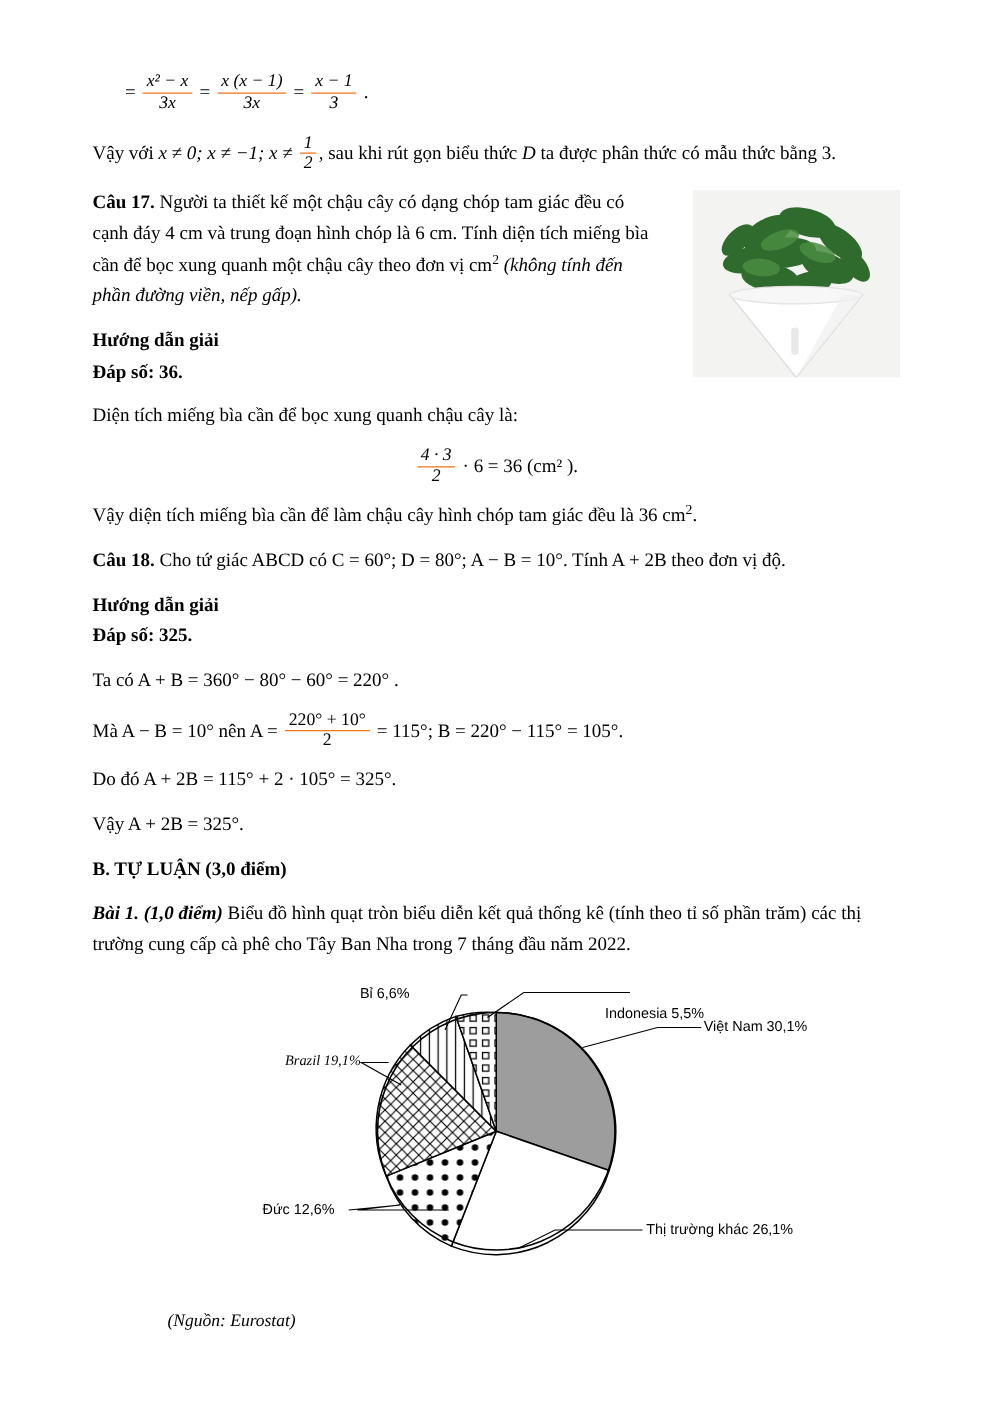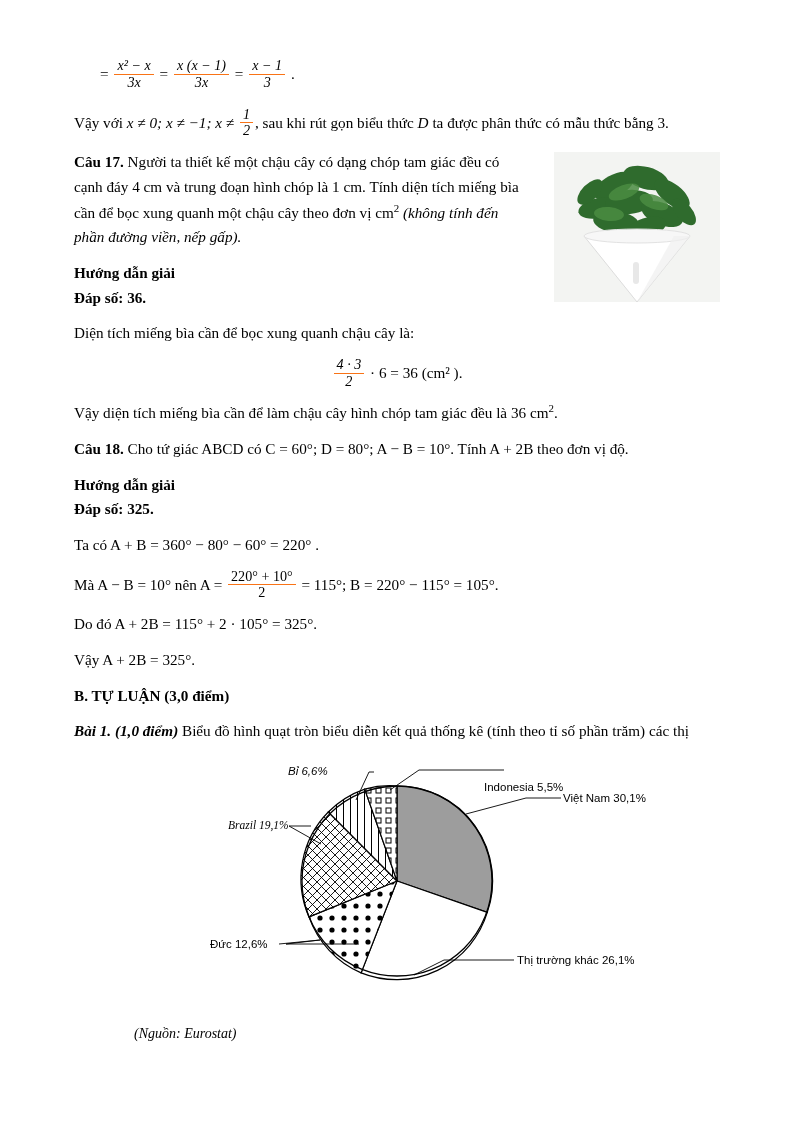--- a/index.html
+++ b/index.html
@@ -161,21 +161,21 @@
         <ellipse cx="83" cy="84" rx="53" ry="7" fill="#f7f7f7" stroke="#e2e2e2" stroke-width="1"></ellipse>
         <path d="M83 150 L136 84 L120 84 Z" fill="#f0f0f0" opacity="0.7"></path>
         <rect x="79" y="110" width="6" height="22" rx="3" fill="#e8e8e8"></rect>
       </svg>
 
       <div class="cau17-text">
         <p>
           <span class="bold">Câu 17.</span>
           <span>Người ta thiết kế một chậu cây có dạng chóp tam giác đều có</span>
         </p>
-        <p>cạnh đáy 4 cm và trung đoạn hình chóp là 1 cm. Tính diện tích miếng bìa</p>
+        <p>cạnh đáy 4 cm và trung đoạn hình chóp là 6 cm. Tính diện tích miếng bìa</p>
         <p>
           <span>cần để bọc xung quanh một chậu cây theo đơn vị cm</span><span class="sup">2</span>
           <span class="ital">(không tính đến</span>
         </p>
         <p class="ital blk">phần đường viền, nếp gấp).</p>
       </div>
 
       <p class="bold">Hướng dẫn giải</p>
       <p class="bold blk">Đáp số: 36.</p>
       <p class="blk">Diện tích miếng bìa cần để bọc xung quanh chậu cây là:</p>
@@ -210,20 +210,21 @@
       </p>
       <p class="blk">Do đó A + 2B = 115° + 2 · 105° = 325°.</p>
       <p class="blk">Vậy A + 2B = 325°.</p>
     </div>
 
     <p class="bold blk">B. TỰ LUẬN (3,0 điểm)</p>
     <p>
       <span class="bold ital">Bài 1. (1,0 điểm)</span>
       <span>Biểu đồ hình quạt tròn biểu diễn kết quả thống kê (tính theo tỉ số phần trăm) các thị</span>
     </p>
+    <p>trường cung cấp cà phê cho Tây Ban Nha trong 7 tháng đầu năm 2022.</p>
 
     <div class="chart-area">
       <svg width="646" height="268" viewBox="0 0 646 268">
         <defs>
           <pattern id="pat-dots" patternUnits="userSpaceOnUse" width="12" height="12">
             <rect width="12" height="12" fill="#ffffff"></rect>
             <circle cx="6" cy="6" r="2.6" fill="#000000"></circle>
           </pattern>
           <pattern id="pat-cross" patternUnits="userSpaceOnUse" width="9" height="9">
             <rect width="9" height="9" fill="#ffffff"></rect>
@@ -267,19 +268,19 @@
 
           <path d="M282 44 L295 16 L300 16"></path>
         </g>
       </svg>
 
       <div class="lbl" style="left:410px; top:8px;margin-top:17px;">Indonesia 5,5%</div>
       <div class="lbl" style="left:489px; top:36px;">Việt Nam 30,1%</div>
       <div class="lbl" style="left:443px; top:198px;">Thị trường khác 26,1%</div>
       <div class="lbl" style="left:136px; top:182px;">Đức 12,6%</div>
       <div class="lbl lbl-ital" style="left:154px; top:63px;font-family:Liberation Serif, serif;">Brazil 19,1%</div>
-      <div class="lbl" style="left:214px; top:9px;font-style:italic;">Bỉ 6,6%</div>
+      <div class="lbl" style="left:214px; top:9px;">Bỉ 6,6%</div>
     </div>
 
     <div class="src-note">(Nguồn: Eurostat)</div>
 
   </div>
 </div>
 
 </body></html>

